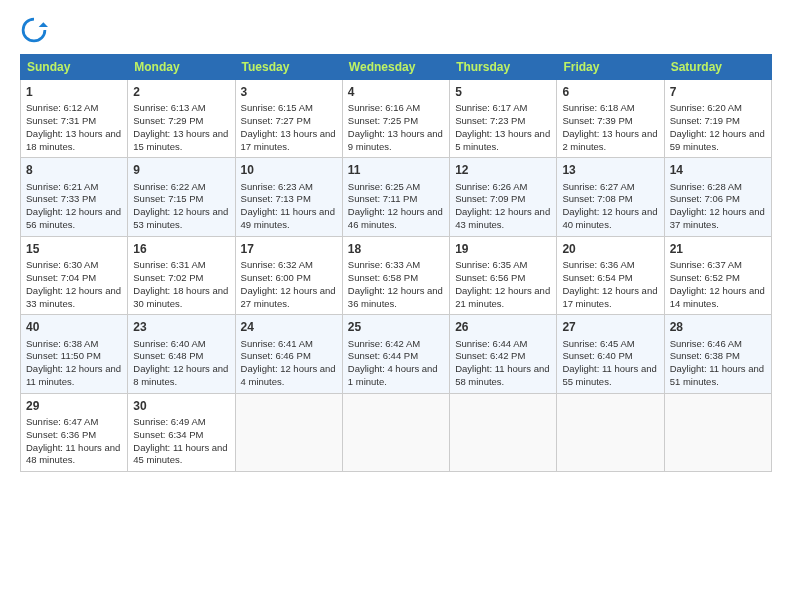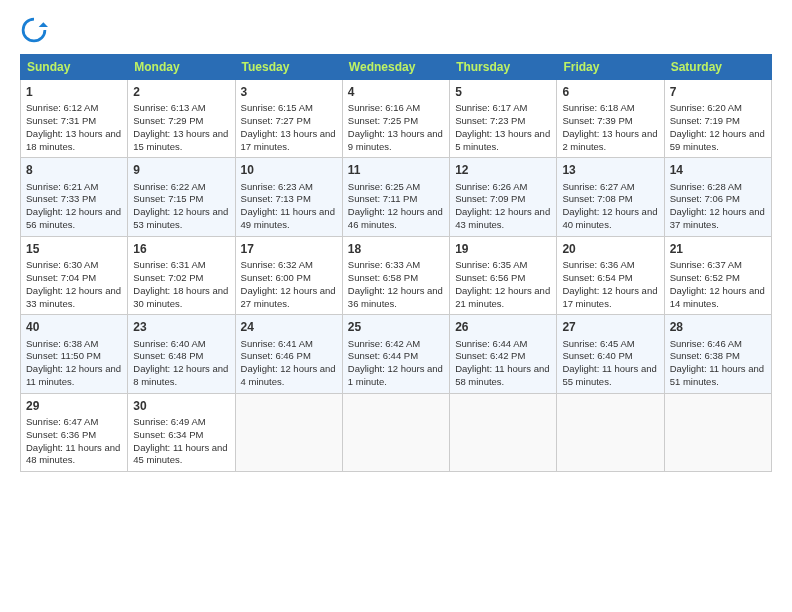--- a/index.html
+++ b/index.html
@@ -271,21 +271,21 @@
           <td>
             <span class="day-num">24</span>
             <span class="cell-text">Sunrise: 6:41 AM</span>
             <span class="cell-text">Sunset: 6:46 PM</span>
             <span class="cell-text">Daylight: 12 hours and 4 minutes.</span>
           </td>
           <td>
             <span class="day-num">25</span>
             <span class="cell-text">Sunrise: 6:42 AM</span>
             <span class="cell-text">Sunset: 6:44 PM</span>
-            <span class="cell-text">Daylight: 12 hours and 1 minute.</span>
+            <span class="cell-text">Daylight: 4 hours and 1 minute.</span>
           </td>
           <td>
             <span class="day-num">26</span>
             <span class="cell-text">Sunrise: 6:44 AM</span>
             <span class="cell-text">Sunset: 6:42 PM</span>
             <span class="cell-text">Daylight: 11 hours and 58 minutes.</span>
           </td>
           <td>
             <span class="day-num">27</span>
             <span class="cell-text">Sunrise: 6:45 AM</span>

